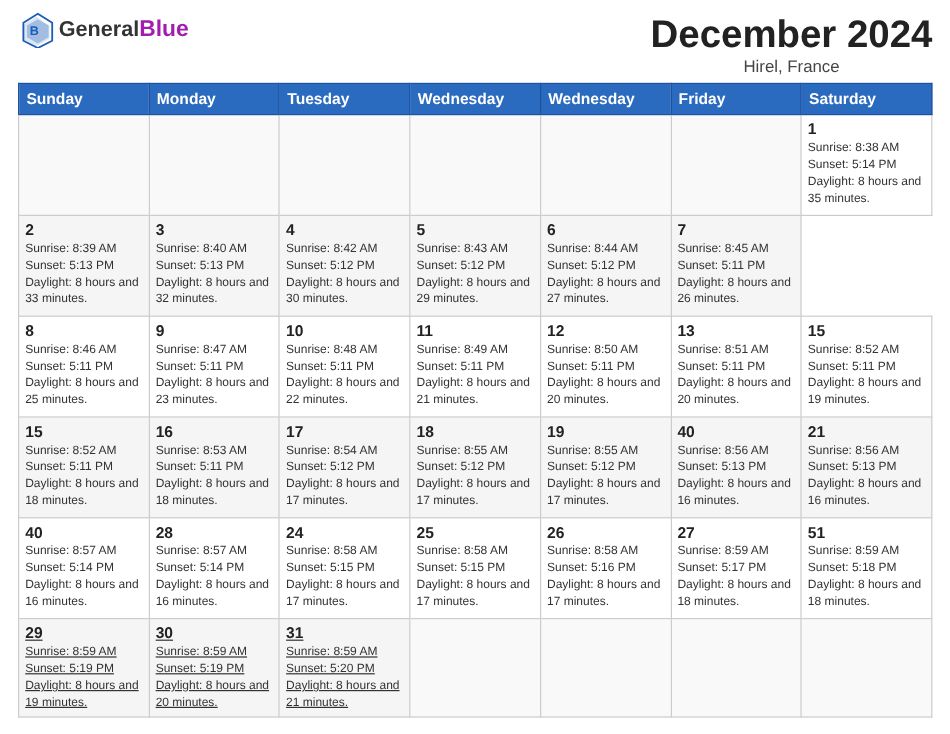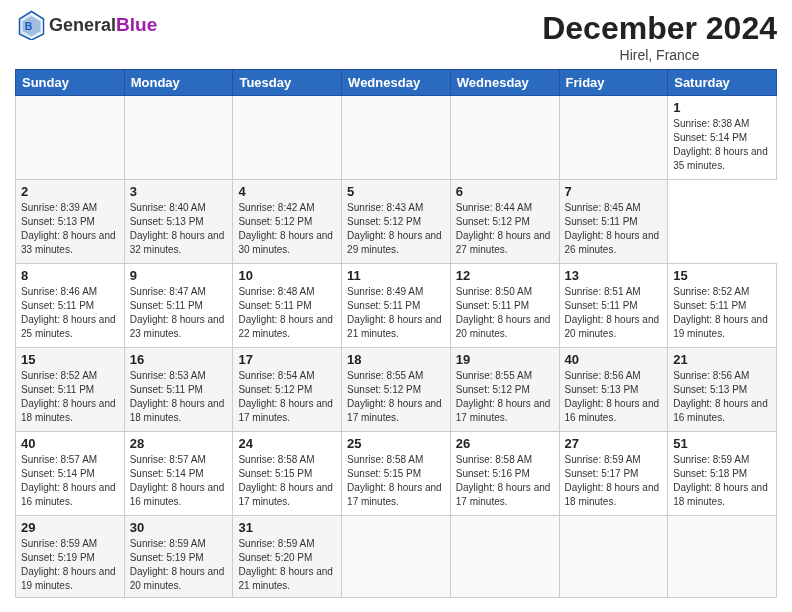--- a/index.html
+++ b/index.html
@@ -78,20 +78,21 @@
     .day-info {
       font-size: 10px;
       line-height: 1.4;
       color: #333;
     }
     .empty-cell {
       background: #f9f9f9 !important;
     }
     .last-row td {
       height: 74px;
+      text-decoration: underline;
     }
   </style>
 </head>
 <body>
 
 <div class="container">
   <div class="header-row">
     <div class="logo">
       <svg class="logo-icon" viewBox="0 0 40 40">
         <polygon points="20,5 35,15 35,30 20,38 5,30 5,15" fill="#1a5cb8" opacity="0.15"></polygon>

